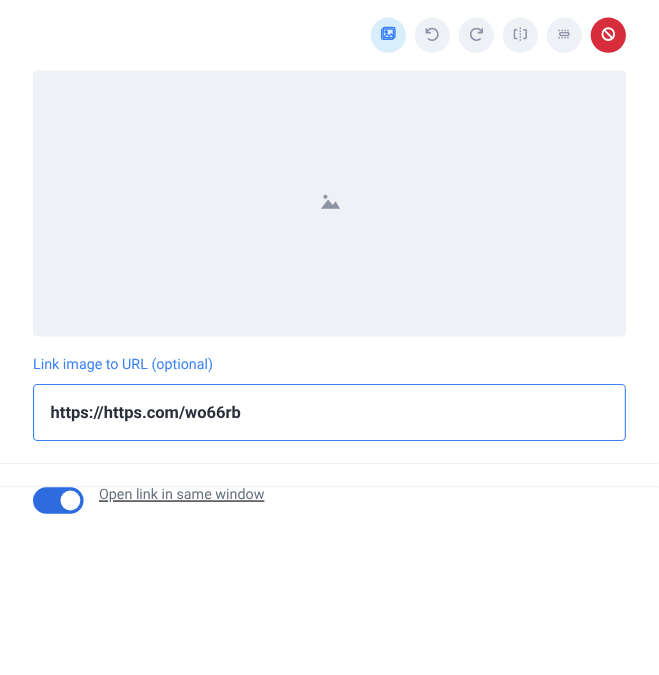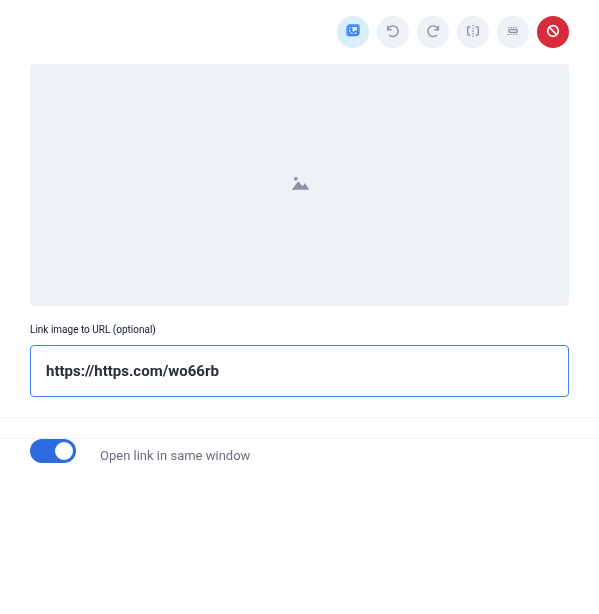--- a/index.html
+++ b/index.html
@@ -58,22 +58,22 @@
       justify-content: center;
     }
     .image-placeholder svg {
       width: 20px;
       height: 18px;
     }
     .field-group {
       margin-top: 18px;
     }
     .field-label {
-      font-size: 10px;
-      color: #0f172a;
+      font-size: 13px;
+      color: #3b82f6;
       margin-bottom: 10px;
       display: block;
     }
     .text-input {
       width: 100%;
       height: 52px;
       border: 1px solid #3b82f6;
       border-radius: 4px;
       padding: 0 16px;
       font-size: 15px;
@@ -94,23 +94,24 @@
       border-radius: 4px;
       padding: 0 16px;
       font-size: 15px;
       color: #2a2f3a;
       background: #eef1f6;
       outline: none;
       font-family: inherit;
     }
     .toggle-row {
       display: flex;
-      align-items: flex-end;
-      gap: 24px;
+      align-items: flex-start;
+      gap: 14px;
       margin-top: 0px;
+      text-decoration: underline;
     }
     .toggle {
       width: 46px;
       height: 24px;
       background: #2d6cdf;
       border-radius: 24px;
       position: relative;
       cursor: pointer;
     }
     .toggle::after {

